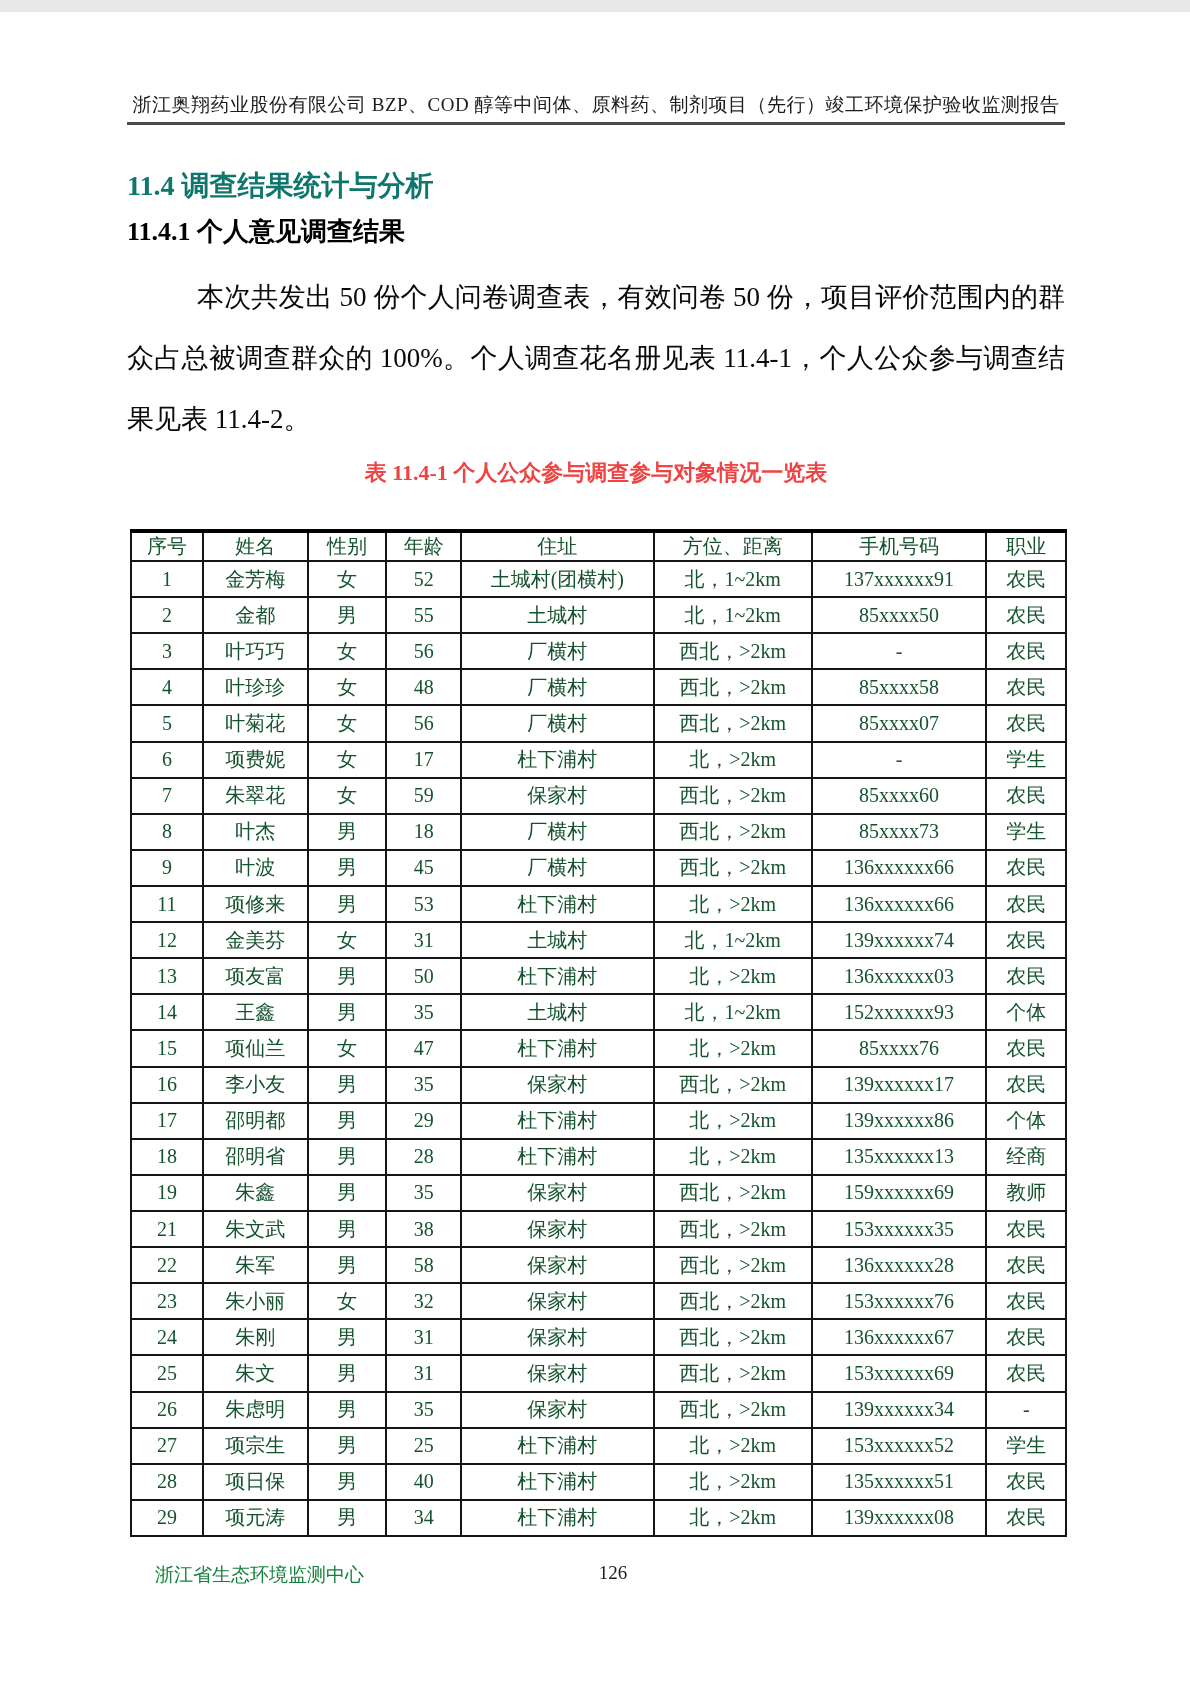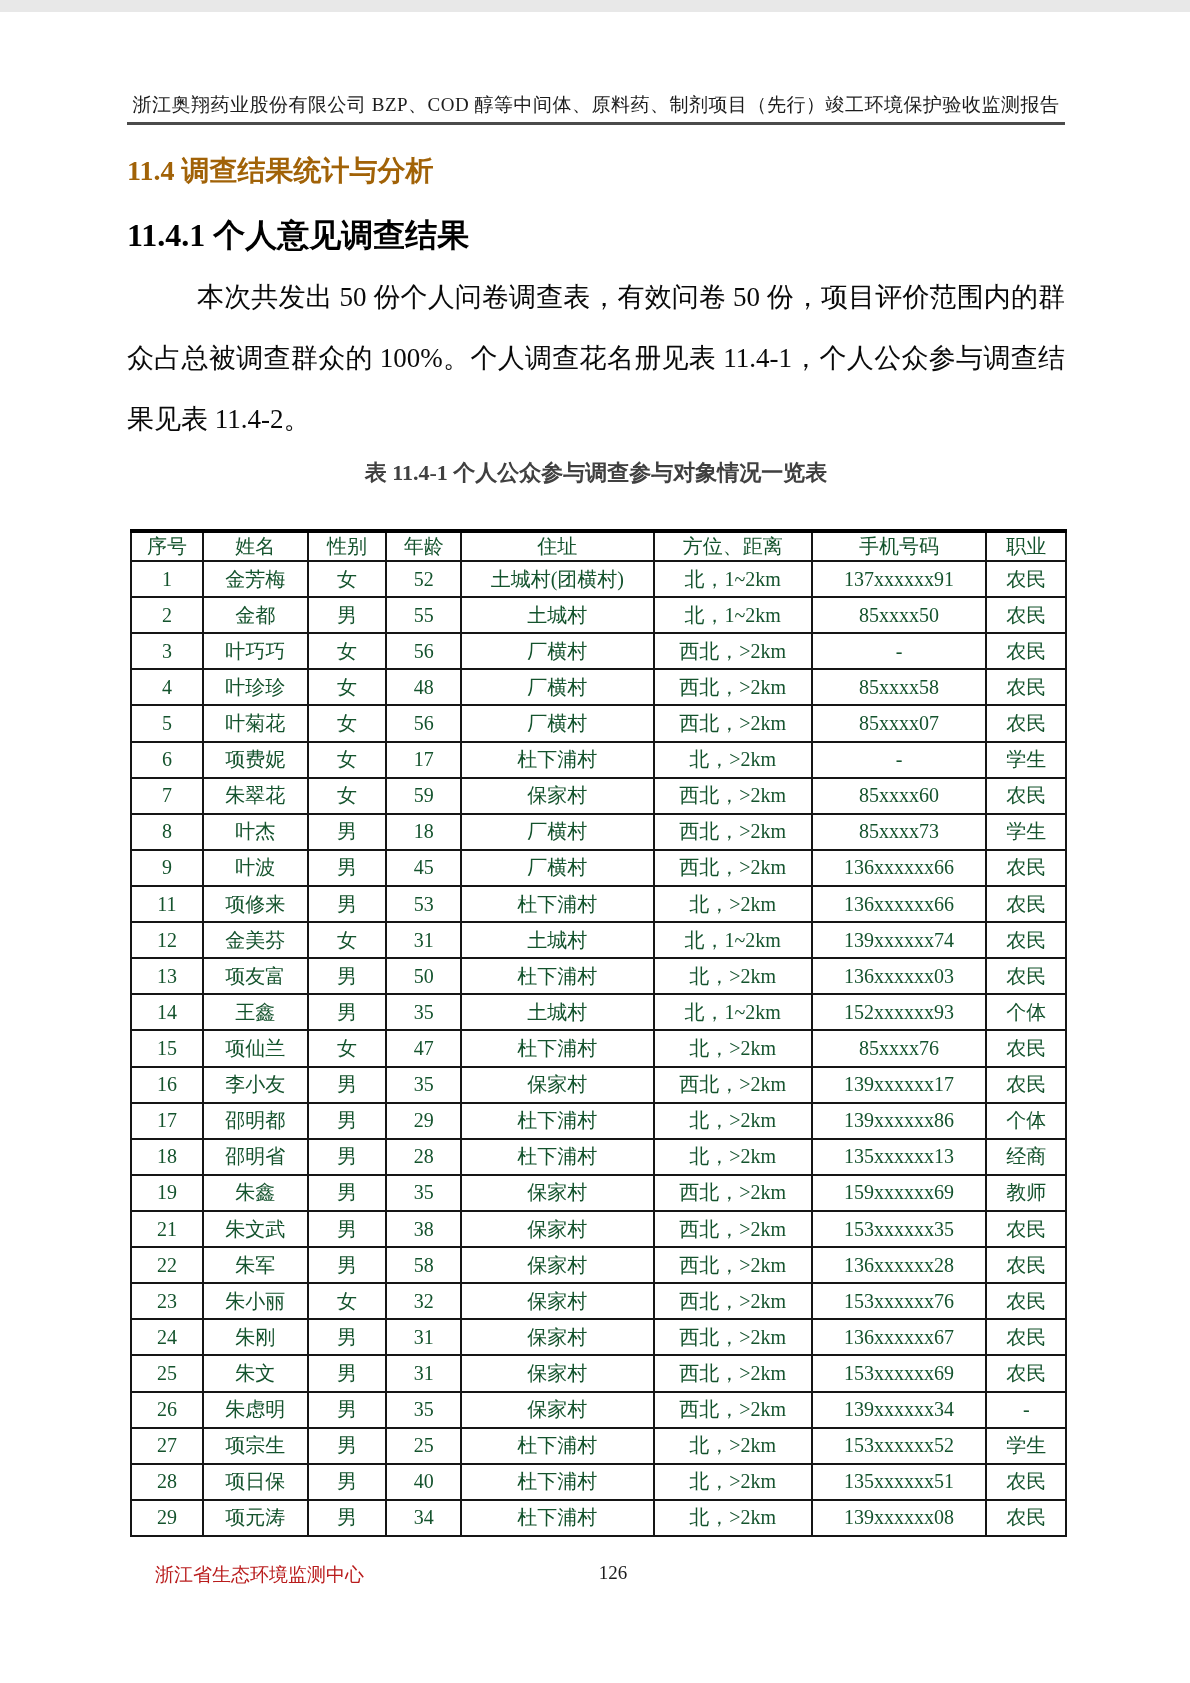--- a/index.html
+++ b/index.html
@@ -26,31 +26,31 @@
   .header-rule {
     position: absolute;
     top: 110px;
     left: 127px;
     width: 938px;
     height: 3px;
     background: #4b4b4b;
   }
   .h1 {
     position: absolute;
-    top: 140px;
+    top: 155px;
     left: 127px;
     font-size: 28px;
     font-weight: bold;
-    color: #a16207;
+    color: #0f766e;
   }
   .h2 {
     position: absolute;
     top: 202px;
     left: 127px;
-    font-size: 32px;
+    font-size: 26px;
     font-weight: bold;
     color: #000;
   }
   .body-paragraph {
     position: absolute;
     top: 255px;
     left: 127px;
     width: 938px;
     font-size: 27px;
     line-height: 61px;
@@ -59,21 +59,21 @@
     color: #0a0a0a;
   }
   .table-caption {
     position: absolute;
     top: 446px;
     left: 127px;
     width: 938px;
     text-align: center;
     font-size: 22px;
     font-weight: bold;
-    color: #404040;
+    color: #ef4444;
   }
   table.survey {
     position: absolute;
     top: 517px;
     left: 130px;
     width: 937px;
     height: 1008px;
     border-collapse: collapse;
     table-layout: fixed;
     font-size: 20px;
@@ -96,21 +96,21 @@
   col.c-age     { width: 8.0%; }
   col.c-addr    { width: 20.6%; }
   col.c-dir     { width: 16.9%; }
   col.c-phone   { width: 18.7%; }
   col.c-job     { width: 8.5%; }
   .page-footer-org {
     position: absolute;
     top: 1550px;
     left: 155px;
     font-size: 19px;
-    color: #b91c1c;
+    color: #15803d;
   }
   .page-footer-num {
     position: absolute;
     top: 1550px;
     left: 563px;
     width: 100px;
     text-align: center;
     font-size: 19px;
     color: #1c1c1c;
   }

